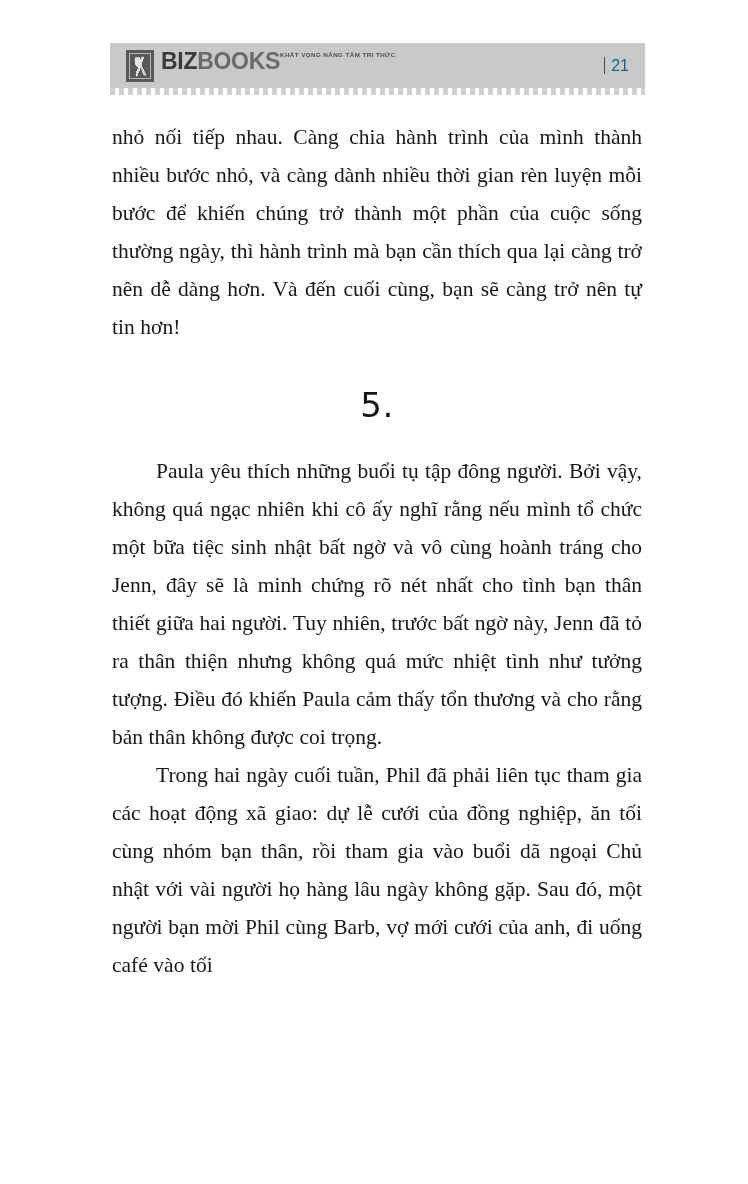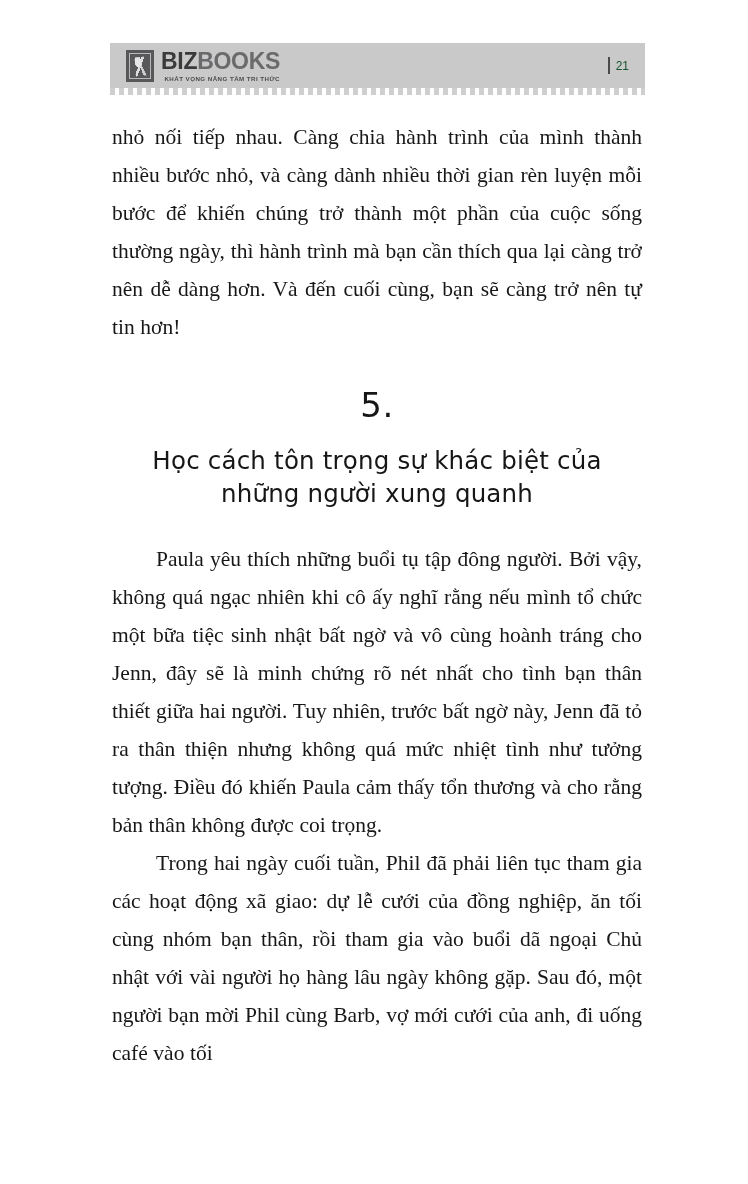--- a/index.html
+++ b/index.html
@@ -80,21 +80,21 @@
     width: 11px;
     height: 19px;
     background:
       radial-gradient(ellipse at 30% 20%, #e6e6e8 0 28%, transparent 30%),
       linear-gradient(115deg, transparent 0 38%, #dcdcde 38% 52%, transparent 52%),
       linear-gradient(70deg, transparent 0 45%, #cfcfd1 45% 60%, transparent 60%);
     transform: rotate(-6deg);
   }
   .brand-text {
     display: flex;
-    flex-direction: column;
+    flex-direction: row;
     justify-content: center;
     line-height: 1;
     text-align: right;
   }
   .brand-name {
     font-family: "Liberation Sans", "DejaVu Sans", sans-serif;
     font-size: 23px;
     font-weight: 700;
     letter-spacing: -0.3px;
     color: #3f3f41;
@@ -110,22 +110,22 @@
     color: #4c4c4e;
     margin-top: 3px;
     white-space: nowrap;
   }
 
   .folio {
     display: flex;
     align-items: center;
     gap: 6px;
     font-family: "Liberation Sans", "DejaVu Sans", sans-serif;
-    font-size: 12px;
-    color: #14532d;
+    font-size: 16px;
+    color: #0369a1;
     padding-right: 2px;
   }
   .folio-rule {
     display: inline-block;
     width: 1.5px;
     height: 17px;
     background: #4a4a4c;
   }
 
   
@@ -193,24 +193,20 @@
 
   </div>
   <div class="header-dots"></div>
 
   <div class="column">
 
     <p class="body-par">nhỏ nối tiếp nhau. Càng chia hành trình của mình thành nhiều bước nhỏ, và càng dành nhiều thời gian rèn luyện mỗi bước để khiến chúng trở thành một phần của cuộc sống thường ngày, thì hành trình mà bạn cần thích qua lại càng trở nên dễ dàng hơn. Và đến cuối cùng, bạn sẽ càng trở nên tự tin hơn!</p>
 
     <div class="chapter">
       <div class="chapter-number">5.</div>
-      <div class="chapter-title">
-        <span class="line">Học cách tôn trọng sự khác biệt của</span>
-        <span class="line">những người xung quanh</span>
-      </div>
     </div>
 
     <p class="body-par indent">Paula yêu thích những buổi tụ tập đông người. Bởi vậy, không quá ngạc nhiên khi cô ấy nghĩ rằng nếu mình tổ chức một bữa tiệc sinh nhật bất ngờ và vô cùng hoành tráng cho Jenn, đây sẽ là minh chứng rõ nét nhất cho tình bạn thân thiết giữa hai người. Tuy nhiên, trước bất ngờ này, Jenn đã tỏ ra thân thiện nhưng không quá mức nhiệt tình như tưởng tượng. Điều đó khiến Paula cảm thấy tổn thương và cho rằng bản thân không được coi trọng.</p>
     <p class="body-par indent">Trong hai ngày cuối tuần, Phil đã phải liên tục tham gia các hoạt động xã giao: dự lễ cưới của đồng nghiệp, ăn tối cùng nhóm bạn thân, rồi tham gia vào buổi dã ngoại Chủ nhật với vài người họ hàng lâu ngày không gặp. Sau đó, một người bạn mời Phil cùng Barb, vợ mới cưới của anh, đi uống café vào tối</p>
 
   </div>
 
 </div>
 
 </body></html>

